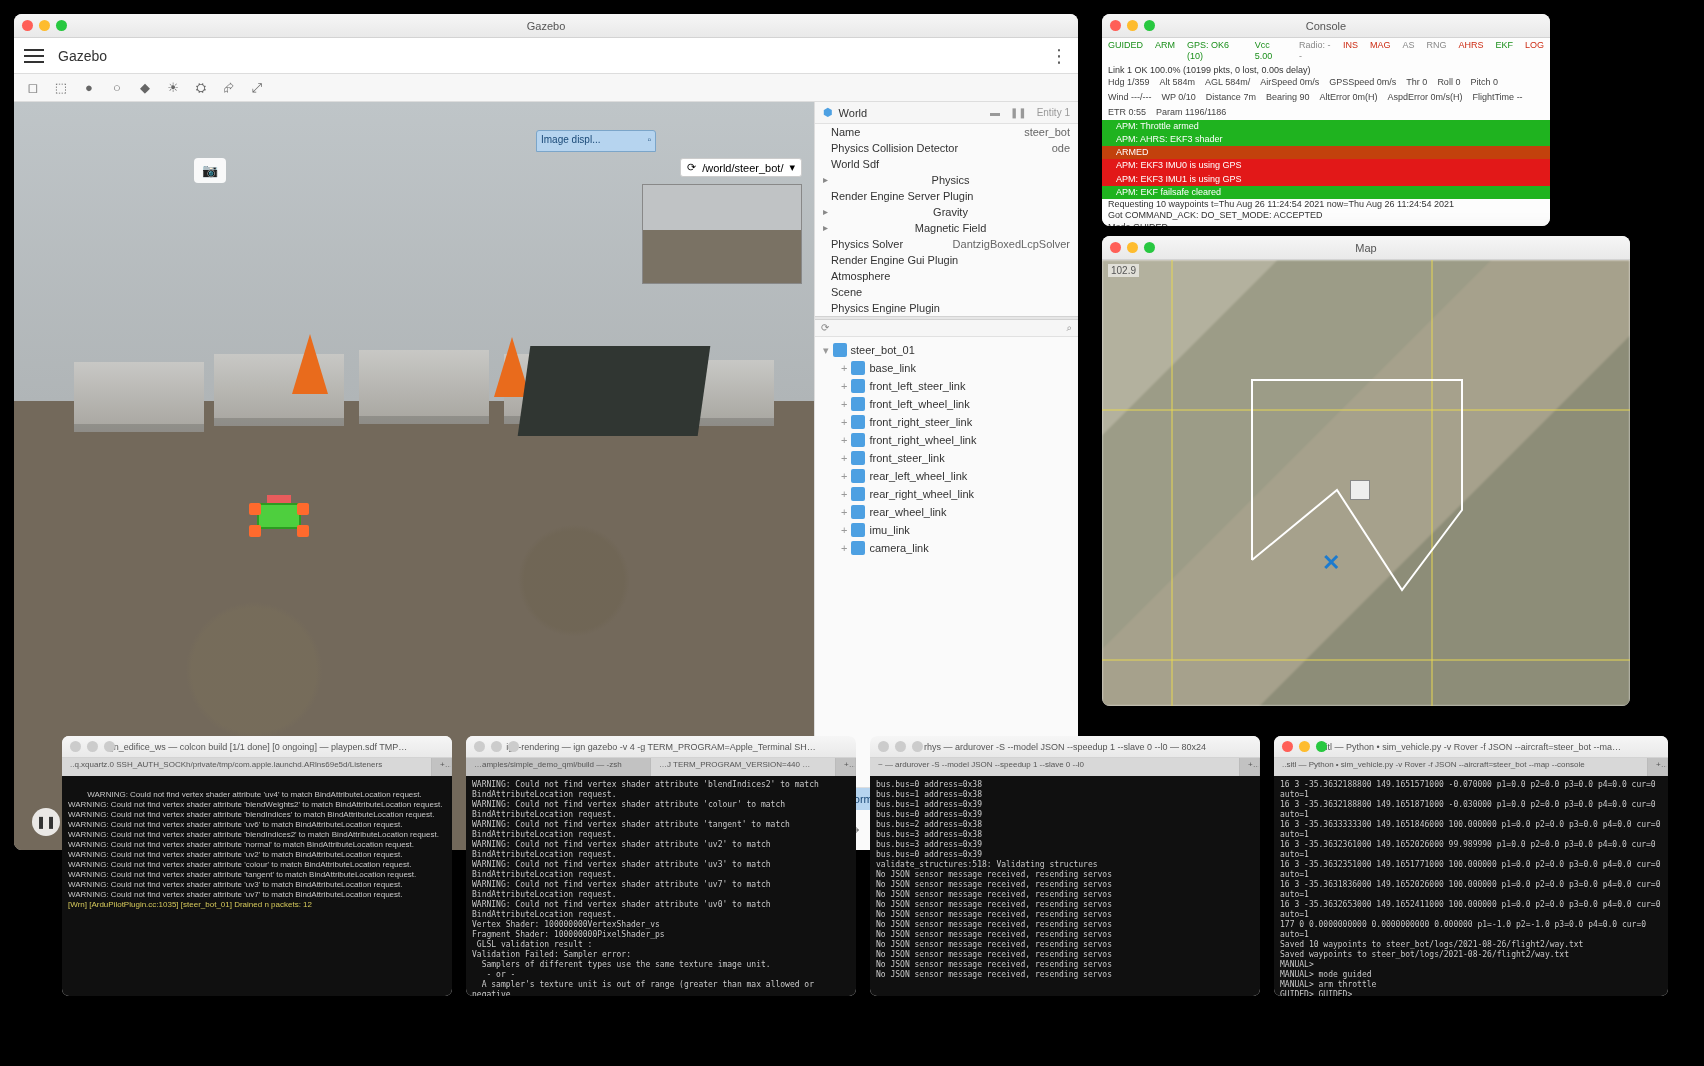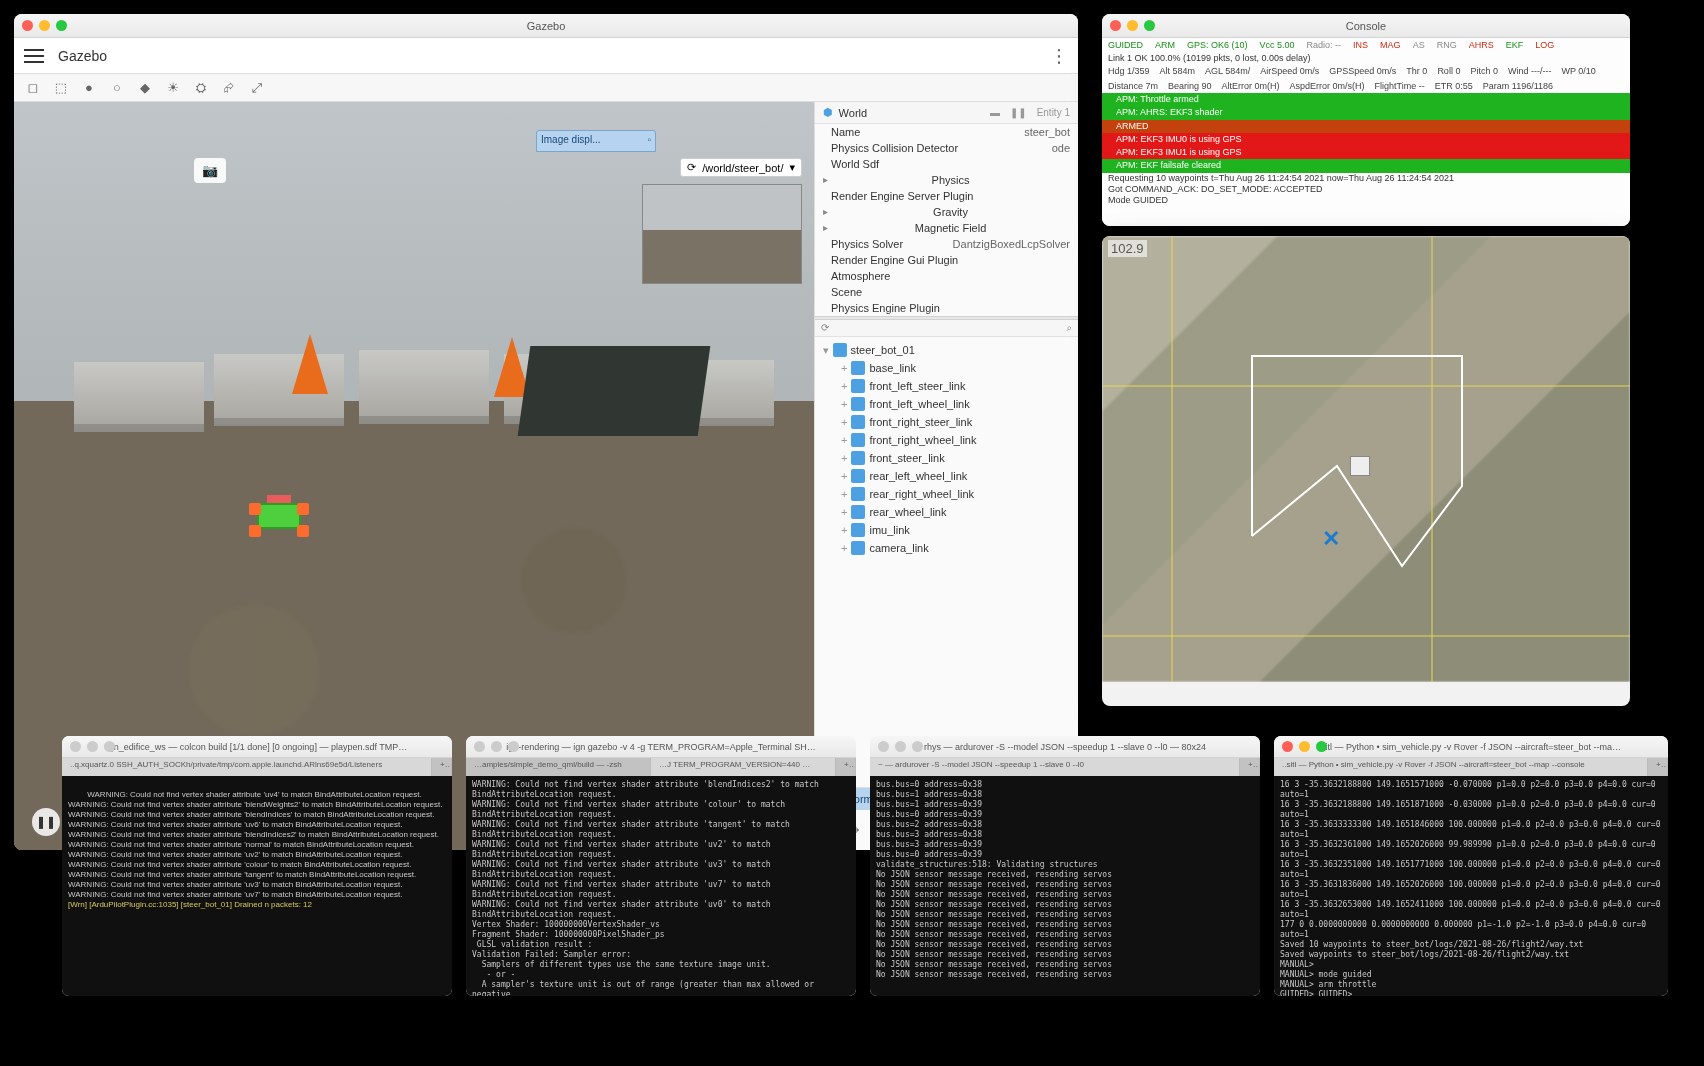--- a/index.html
+++ b/index.html
@@ -68,36 +68,36 @@
   .scene-tree .node .cube{width:14px;height:14px;background:#4da0e2;display:inline-block;border-radius:2px}
   .scene-tree .node.root{padding-left:8px}
   .scene-tree .node.child{padding-left:26px}
   .plus{color:#999;font-size:11px}
   .tc-panel{border-top:1px solid #ddd}
   .tc-head{background:#b6d4ef;padding:5px 8px;font-size:11px;color:#1a4977;display:flex;justify-content:space-between}
   .tc-body{height:40px;display:flex;align-items:center;gap:14px;padding:0 12px;color:#777}
   .midbar{display:flex;justify-content:space-between;padding:2px 6px;font-size:10px;color:#888;border-bottom:1px solid #e1e1e1;background:#f6f6f6}
 
   
-  #console { left: 1102px; top: 14px; width: 528px; height: 212px; }
+  #console { left: 1102px; top: 14px; width: 448px; height: 212px; }
   .con-body{height:calc(100% - 24px);background:#fdfdfd;font-size:9px;line-height:1.25;overflow:hidden}
   .con-menu{display:flex;gap:12px;padding:2px 6px;color:#888}
   .con-menu span.ok{color:#1a8f1a}
   .con-menu span.warn{color:#cc2b12}
   .con-status{padding:1px 6px;display:flex;flex-wrap:wrap;gap:4px 10px;color:#444}
   .con-line{padding:0 6px;color:#333}
   .banner{padding:1px 14px;color:#fff;font-size:9px}
   .bn-green{background:#1fb31f}
   .bn-dgreen{background:#c2410c}
   .bn-red{background:#e21818}
 
   
   #map { left: 1102px; top: 236px; width: 528px; height: 470px; }
   .map-body{height:calc(100% - 24px);position:relative;overflow:hidden}
-  .map-num{position:absolute;left:6px;top:4px;font-size:13px;color:#555;background:rgba(255,255,255,.6);padding:1px 3px}
+  .map-num{position:absolute;left:6px;top:4px;font-size:10px;color:#555;background:rgba(255,255,255,.6);padding:1px 3px}
   .sat{position:absolute;inset:0;background:
     linear-gradient(135deg,#b5b196 0 18%,#9c9d7e 18% 40%,#a9a183 40% 62%,#8e8e70 62% 100%);
     filter:blur(1px) saturate(.7)}
   .grid{position:absolute;inset:0;pointer-events:none}
   .grid line{stroke:#e7d752;stroke-width:1}
   .route{position:absolute;inset:0}
   .route polyline{fill:none;stroke:#fff;stroke-width:2}
   .veh{position:absolute;left:248px;top:220px;width:20px;height:20px;background:#eee;border:1px solid #888}
   .xmark{position:absolute;color:#1c7bcf;font-size:22px;font-weight:700}
 
@@ -401,20 +401,28 @@
       </div>
     <div id="con-lines2">
         <div class="con-line">Requesting 10 waypoints t=Thu Aug 26 11:24:54 2021 now=Thu Aug 26 11:24:54 2021</div>
         <div class="con-line">Got COMMAND_ACK: DO_SET_MODE: ACCEPTED</div>
         <div class="con-line">Mode GUIDED</div>
       </div>
   </div>
 </div>
 
 <div id="map" class="window">
+  <div class="titlebar">
+    <div class="traffic">
+        <span class="dot r"></span>
+        <span class="dot y"></span>
+        <span class="dot g"></span>
+      </div>
+    <span class="title-c">Map</span>
+  </div>
   <div class="map-body">
     <div class="sat"></div>
     <svg class="grid" viewBox="0 0 528 446">
       <line x1="0" y1="150" x2="528" y2="150"></line>
         <line x1="0" y1="400" x2="528" y2="400"></line>
       <line x1="70" y1="0" x2="70" y2="446"></line>
         <line x1="330" y1="0" x2="330" y2="446"></line>
     </svg>
     <svg class="route" viewBox="0 0 528 446">
       <polyline points="150,300 150,120 360,120 360,250 300,330 235,230 150,300"></polyline>

